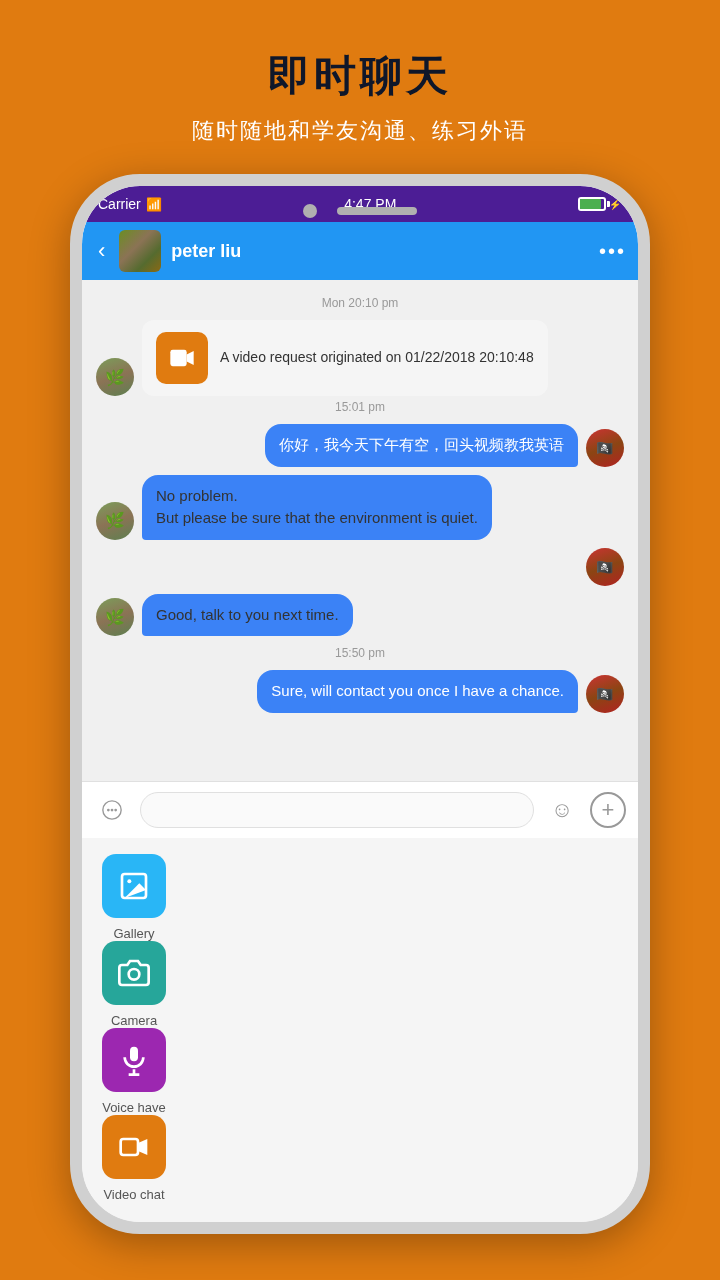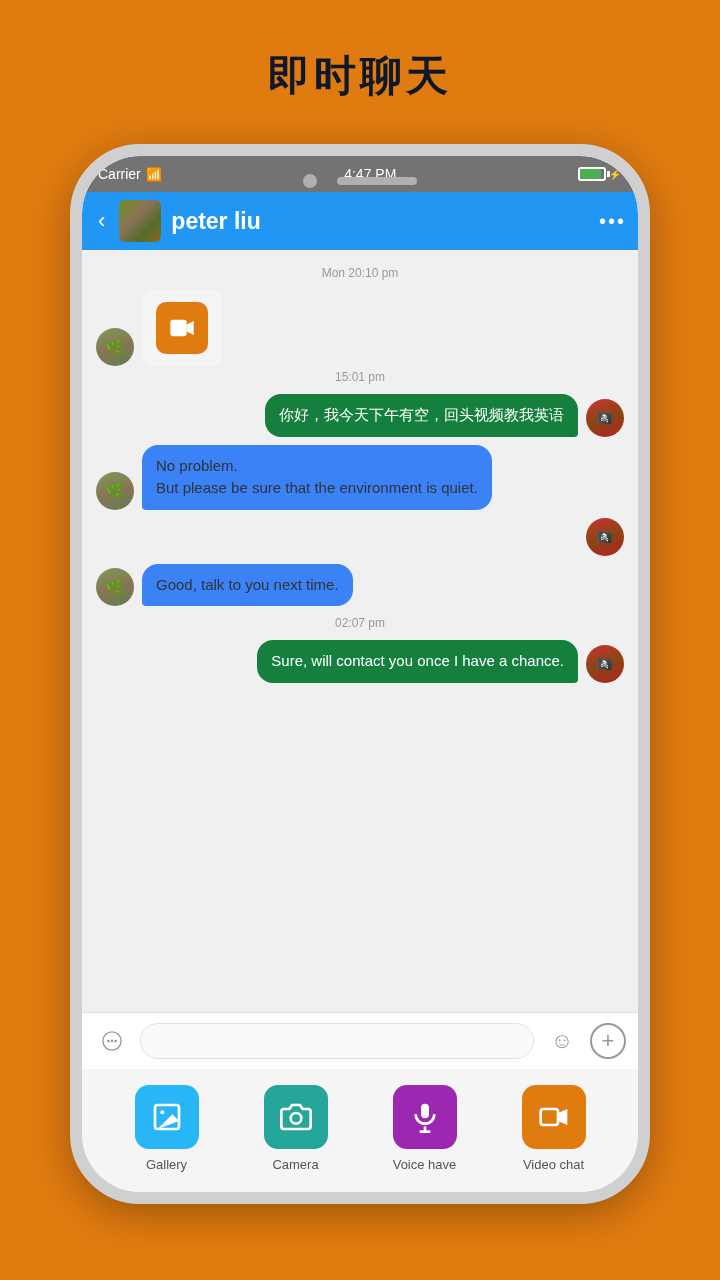--- a/index.html
+++ b/index.html
@@ -71,21 +71,21 @@
       right: 0;
       bottom: 0;
       border-radius: 58px;
       overflow: hidden;
       background: #f0f0f0;
     }
 
     
     .status-bar {
       height: 36px;
-      background: #737373;
+      background: #4c1d95;
       display: flex;
       align-items: center;
       justify-content: space-between;
       padding: 0 16px;
       font-size: 14px;
       color: white;
     }
 
     .status-left {
       display: flex;
@@ -173,21 +173,21 @@
       height: 100%;
       background: linear-gradient(135deg, #6B8E23 0%, #8B7355 40%, #556B2F 70%, #8B6914 100%);
     }
 
     .header-info {
       flex: 1;
     }
 
     .header-name {
       color: white;
-      font-size: 23px;
+      font-size: 18px;
       font-weight: bold;
     }
 
     .header-status {
       color: rgba(255,255,255,0.85);
       font-size: 13px;
     }
 
     .header-menu {
       color: white;
@@ -229,21 +229,21 @@
       line-height: 1.5;
     }
 
     .bubble.received {
       background: #3b82f6;
       color: #333;
       border-bottom-left-radius: 4px;
     }
 
     .bubble.sent {
-      background: #15803d;
+      background: #3b82f6;
       color: white;
       border-bottom-right-radius: 4px;
     }
 
     .bubble.video-request {
       display: flex;
       align-items: center;
       gap: 12px;
       background: #f5f5f5;
       border-radius: 12px;
@@ -324,20 +324,21 @@
       cursor: pointer;
     }
 
     
     .bottom-actions {
       background: #f5f5f5;
       padding: 16px 20px 20px;
       display: flex;
       justify-content: space-around;
       align-items: flex-start;
+      flex-direction: column;
     }
 
     .action-item {
       display: flex;
       flex-direction: column;
       align-items: center;
       gap: 8px;
       cursor: pointer;
     }
 
@@ -403,20 +404,21 @@
       flex-direction: column;
       gap: 4px;
       border-radius: 20px;
     }
   </style>
 </head>
 <body>
 
 <div style="text-align:center; padding-top:48px; padding-bottom:28px;">
   <div class="top-title">即时聊天</div>
+  <div class="top-subtitle">随时随地和学友沟通、练习外语</div>
 </div>
 
 <div class="phone-wrapper">
 
   <div class="phone-speaker">
     <div class="speaker-dot"></div>
     <div class="speaker-bar"></div>
   </div>
 
   <div class="phone-screen">
@@ -455,20 +457,21 @@
           <div class="msg-avatar">
             <div class="avatar-peter-inner">🌿</div>
           </div>
           <div class="bubble video-request">
             <div class="video-icon-box">
               <svg viewBox="0 0 24 24">
                 <rect x="2" y="5" width="14" height="14" rx="2"></rect>
                 <path d="M16 9l6-3v12l-6-3V9z"></path>
               </svg>
             </div>
+            <div style="font-size:14px; color:#333; line-height:1.4;">A video request originated on 01/22/2018 20:10:48</div>
           </div>
         </div>
 
         <div class="timestamp" style="margin-top:0;">15:01 pm</div>
 
         <div class="message-row sent">
           <div class="msg-avatar">
             <div class="avatar-me-inner">🏴‍☠️</div>
           </div>
           <div class="bubble sent">你好，我今天下午有空，回头视频教我英语</div>
@@ -487,21 +490,21 @@
           </div>
         </div>
 
         <div class="message-row" style="margin-top:4px;">
           <div class="msg-avatar">
             <div class="avatar-peter-inner">🌿</div>
           </div>
           <div class="bubble received">Good, talk  to you next time.</div>
         </div>
 
-        <div class="timestamp" style="margin-top:6px;">02:07 pm</div>
+        <div class="timestamp" style="margin-top:6px;">15:50 pm</div>
 
         <div class="message-row sent">
           <div class="msg-avatar">
             <div class="avatar-me-inner">🏴‍☠️</div>
           </div>
           <div class="bubble sent">Sure, will contact you once I have a chance.</div>
         </div>
 
       </div>
 

